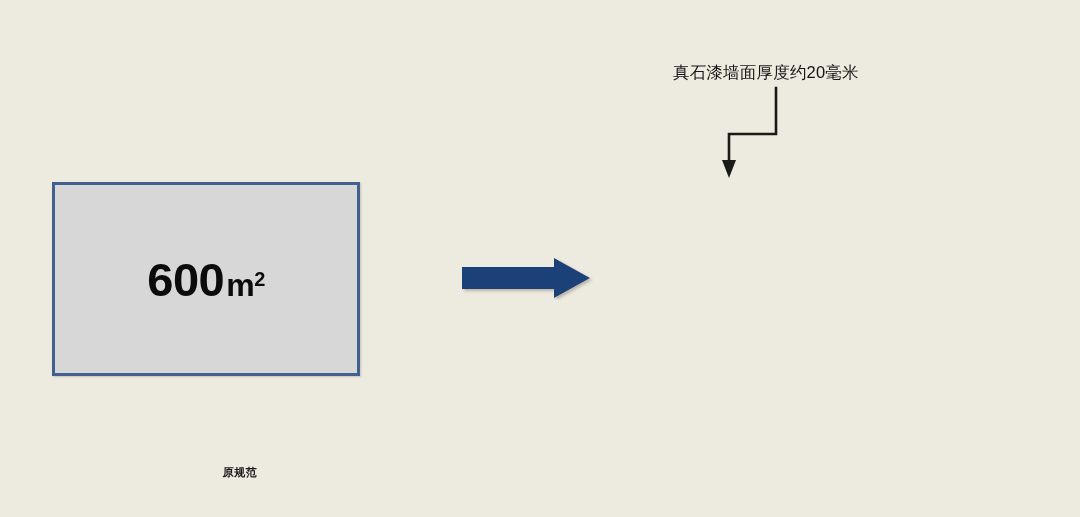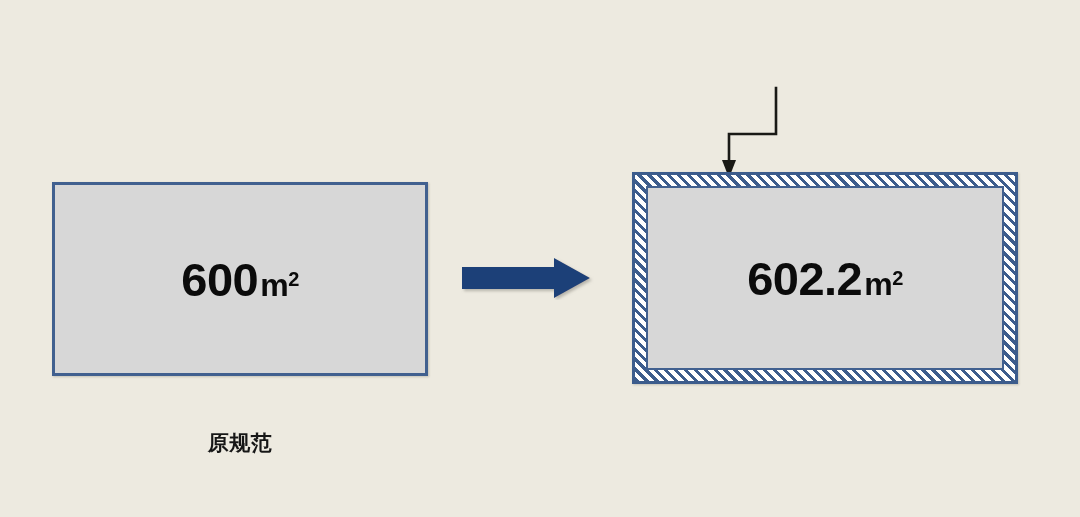--- a/index.html
+++ b/index.html
@@ -19,21 +19,21 @@
     position: relative;
     width: 1080px;
     height: 517px;
   }
 
   
   .plain-rect {
     position: absolute;
     left: 52px;
     top: 182px;
-    width: 376px;
+    width: 308px;
     height: 194px;
     box-sizing: border-box;
     background: #d7d7d7;
     border: 3px solid #41608f;
     box-shadow: 1px 1px 2px rgba(120,118,108,0.35);
   }
 
   
   .wall-rect {
     position: absolute;
@@ -119,25 +119,26 @@
     position: absolute;
     left: 700px;
     top: 86px;
     width: 110px;
     height: 95px;
   }
 
   
   .caption {
     position: absolute;
-    font-size: 21px;
+    font-size: 11px;
     font-weight: bold;
     color: #161616;
     white-space: nowrap;
     letter-spacing: 0.5px;
+    margin-top: 36px;
   }
   .caption.left  { left: 0;    top: 429px; width: 480px; text-align: center; }
   .caption.right { left: 632px; top: 429px; width: 386px; text-align: center; }
 </style>
 </head>
 <body>
 
 <div id="stage">
 
   <div class="plain-rect">
@@ -151,28 +152,22 @@
     <svg width="136" height="44" viewBox="0 0 136 44">
       <defs>
         <filter id="arrShadow" x="-20%" y="-40%" width="150%" height="190%">
           <feDropShadow dx="2" dy="2" stdDeviation="1.6" flood-color="#8b8880" flood-opacity="0.55"></feDropShadow>
         </filter>
       </defs>
       <path d="M4 11 L96 11 L96 2 L132 22 L96 42 L96 33 L4 33 Z" fill="#1f4178" filter="url(#arrShadow)"></path>
     </svg>
   </div>
 
+  <div class="callout-text">真石漆墙面厚度约20毫米</div>
   <div class="callout-leader">
     <svg width="110" height="95" viewBox="0 0 110 95">
       <path d="M76 2 L76 48 L29 48 L29 80" fill="none" stroke="#1a1a16" stroke-width="2.6" stroke-linecap="square"></path>
       <path d="M29 92 L22 74 L36 74 Z" fill="#1a1a16"></path>
     </svg>
   </div>
 
-  <div class="wall-rect">
-    <div class="core">
-      <div class="area-label">
-        <span class="num">602.2</span><span class="unit">m</span><span class="sup">2</span>
-      </div>
-    </div>
-  </div>
 
 </div>
 
 </body></html>

